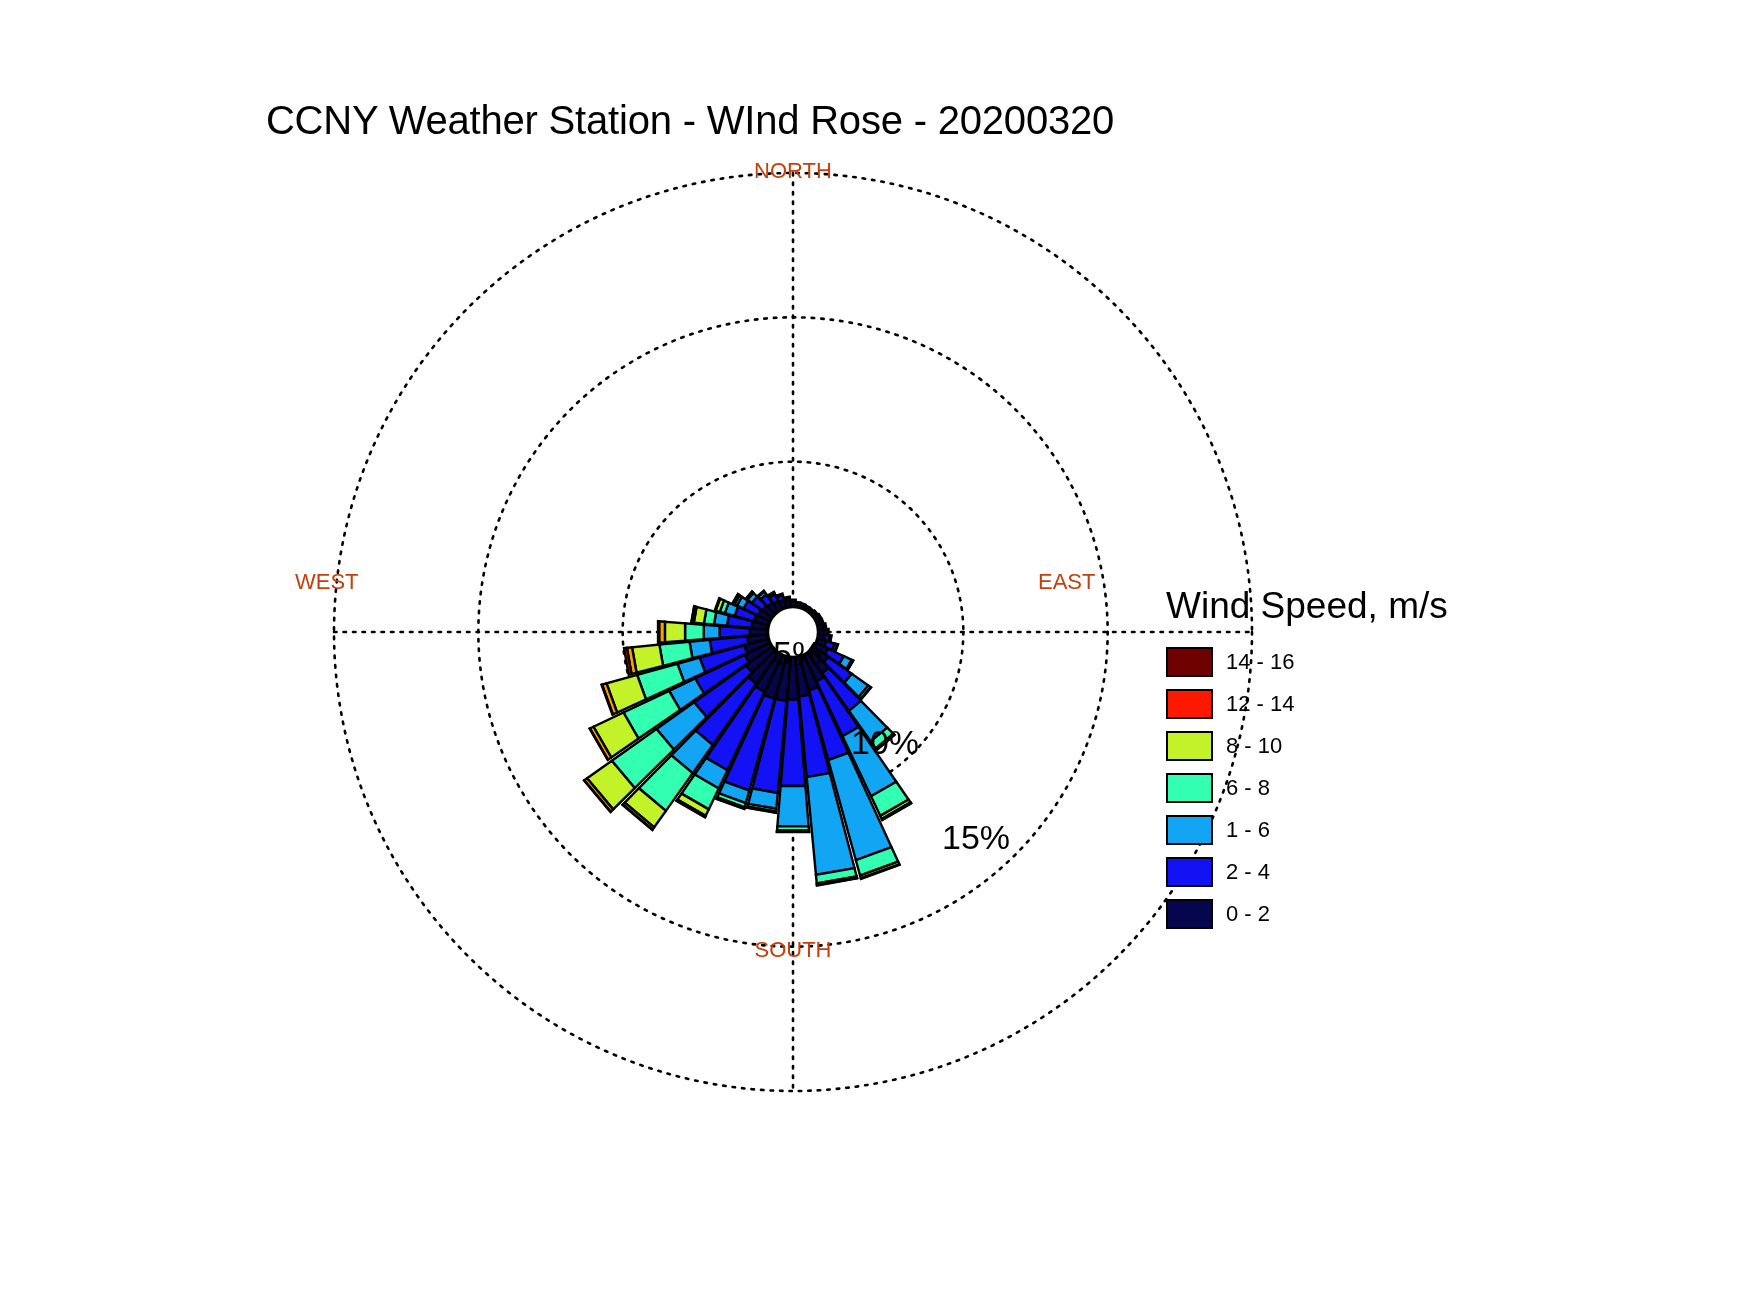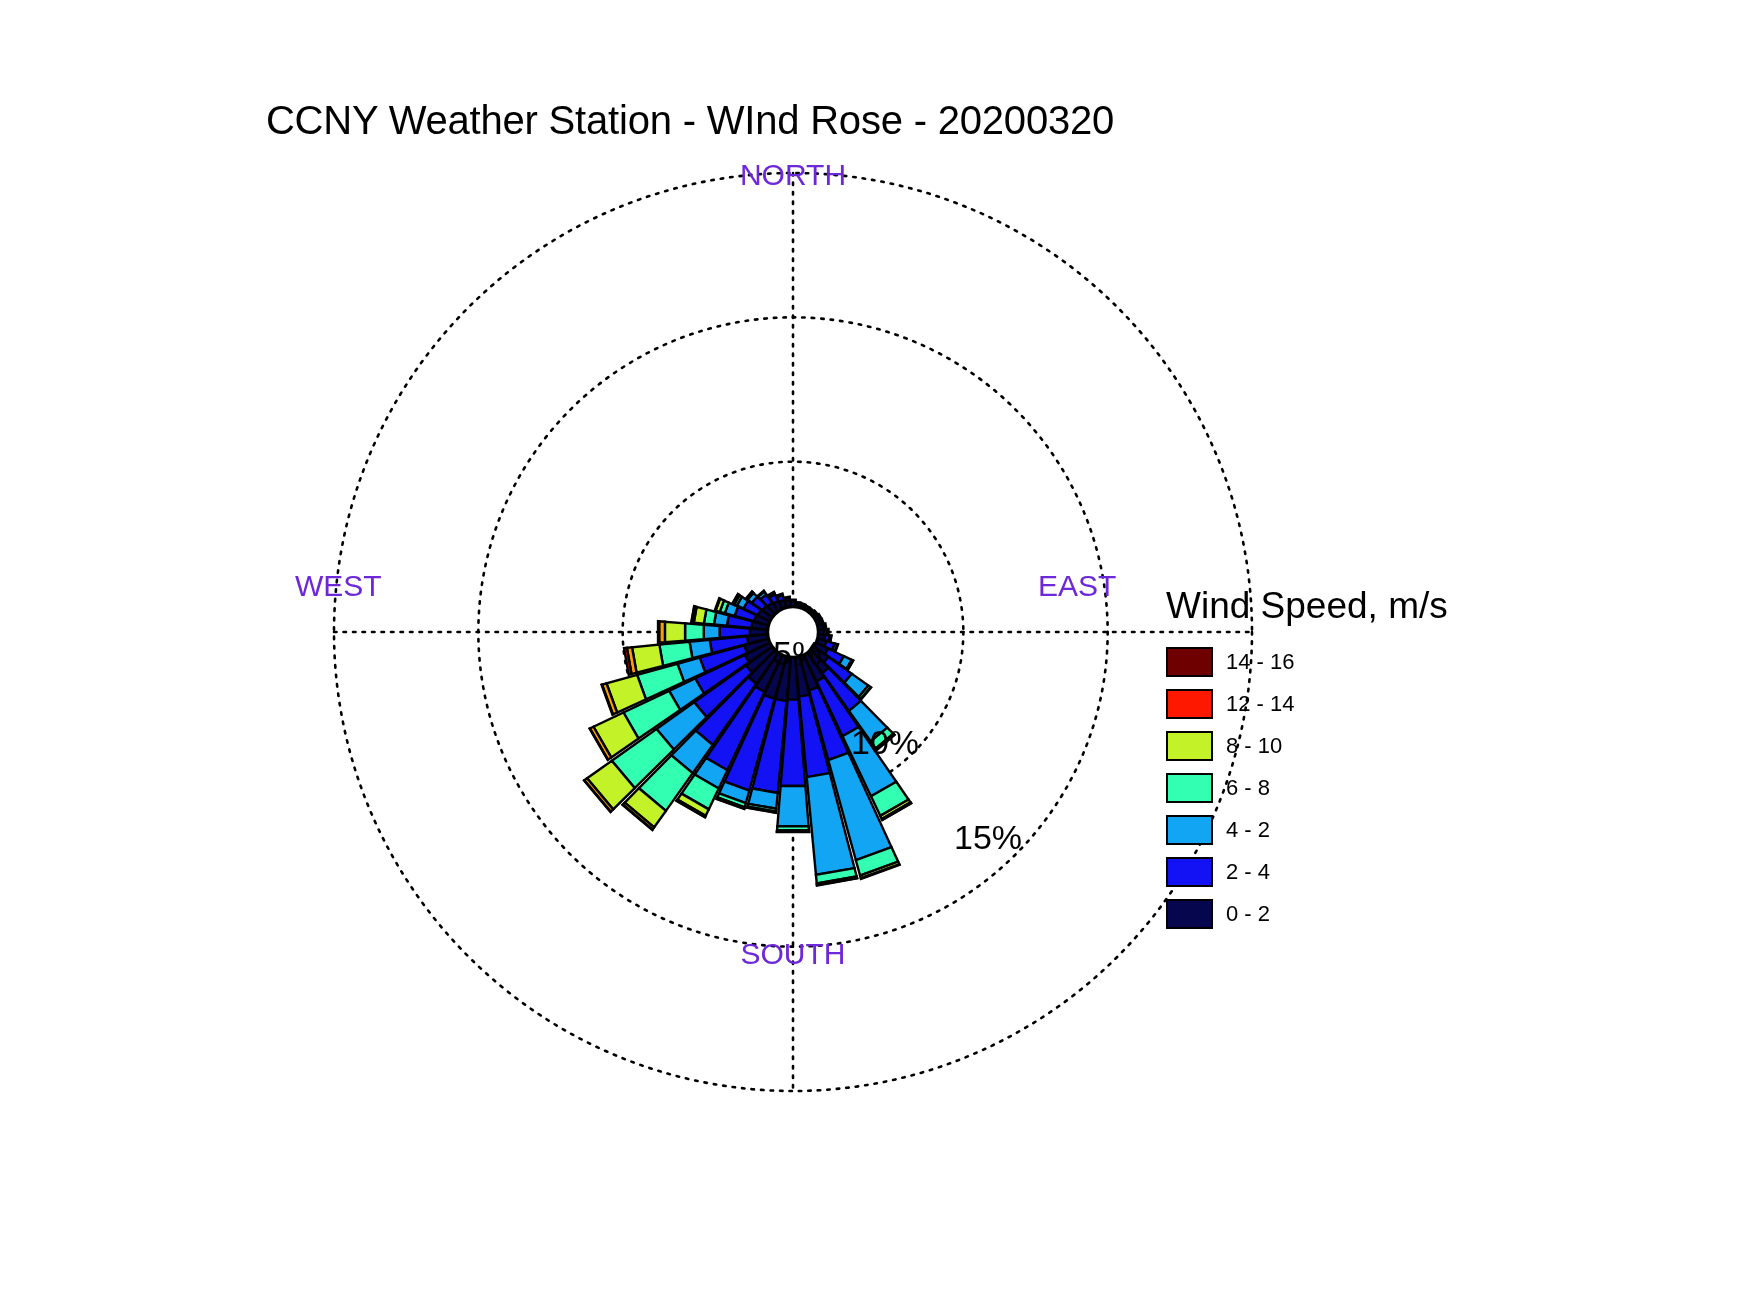--- a/index.html
+++ b/index.html
@@ -11,31 +11,31 @@
   #chart-title{
     position:absolute; left:0; top:98px; width:1380px;
     text-align:center; font-size:40px; font-weight:400; color:#000;
     letter-spacing:-0.2px; white-space:nowrap;
   }
 
   #rose-area{position:absolute; left:0; top:0; width:1380px; height:1313px;}
   #rose-svg{position:absolute; left:0; top:0;}
 
   .axis-label{
-    position:absolute; font-size:30px; color:#6d28d9; white-space:nowrap;
+    position:absolute; font-size:22px; color:#c2410c; white-space:nowrap;
   }
   #label-north{ left:793px; top:158px; transform:translateX(-50%);}
   #label-south{ left:793px; top:937px; transform:translateX(-50%);}
   #label-west { left:295px;  top:569px;}
   #label-east { left:1038px; top:569px;}
 
   .pct-label{position:absolute;font-size:34px;color:#000;white-space:nowrap;}
   #pct-5 { left:773px; top:634px;}
   #pct-10{ left:851px; top:723px;}
-  #pct-15{ left:942px; top:818px;margin-left:12px;}
+  #pct-15{ left:942px; top:818px;}
 
   
   #legend{position:absolute; left:1160px; top:585px; width:420px;}
   #legend-title{font-size:37px; color:#000; margin:0 0 14px 6px; white-space:nowrap;}
   .legend-row{display:flex; align-items:center; height:41px; margin-bottom:1px;}
   .legend-swatch{
     width:47px; height:30px; border:2.5px solid #000; box-sizing:border-box;
     margin-right:13px; margin-left:6px;
   }
   .legend-text{font-size:22px; color:#000; line-height:1; white-space:nowrap;}
@@ -267,21 +267,21 @@
         <div class="legend-row">
           <div class="legend-swatch" style="background: rgb(196, 242, 41);"></div>
           <div class="legend-text">8 - 10</div>
         </div>
         <div class="legend-row">
           <div class="legend-swatch" style="background: rgb(51, 255, 178);"></div>
           <div class="legend-text">6 - 8</div>
         </div>
         <div class="legend-row">
           <div class="legend-swatch" style="background: rgb(18, 165, 244);"></div>
-          <div class="legend-text">4 - 2</div>
+          <div class="legend-text">1 - 6</div>
         </div>
         <div class="legend-row">
           <div class="legend-swatch" style="background: rgb(18, 18, 244);"></div>
           <div class="legend-text">2 - 4</div>
         </div>
         <div class="legend-row">
           <div class="legend-swatch" style="background: rgb(6, 6, 79);"></div>
           <div class="legend-text">0 - 2</div>
         </div>
       </div>

